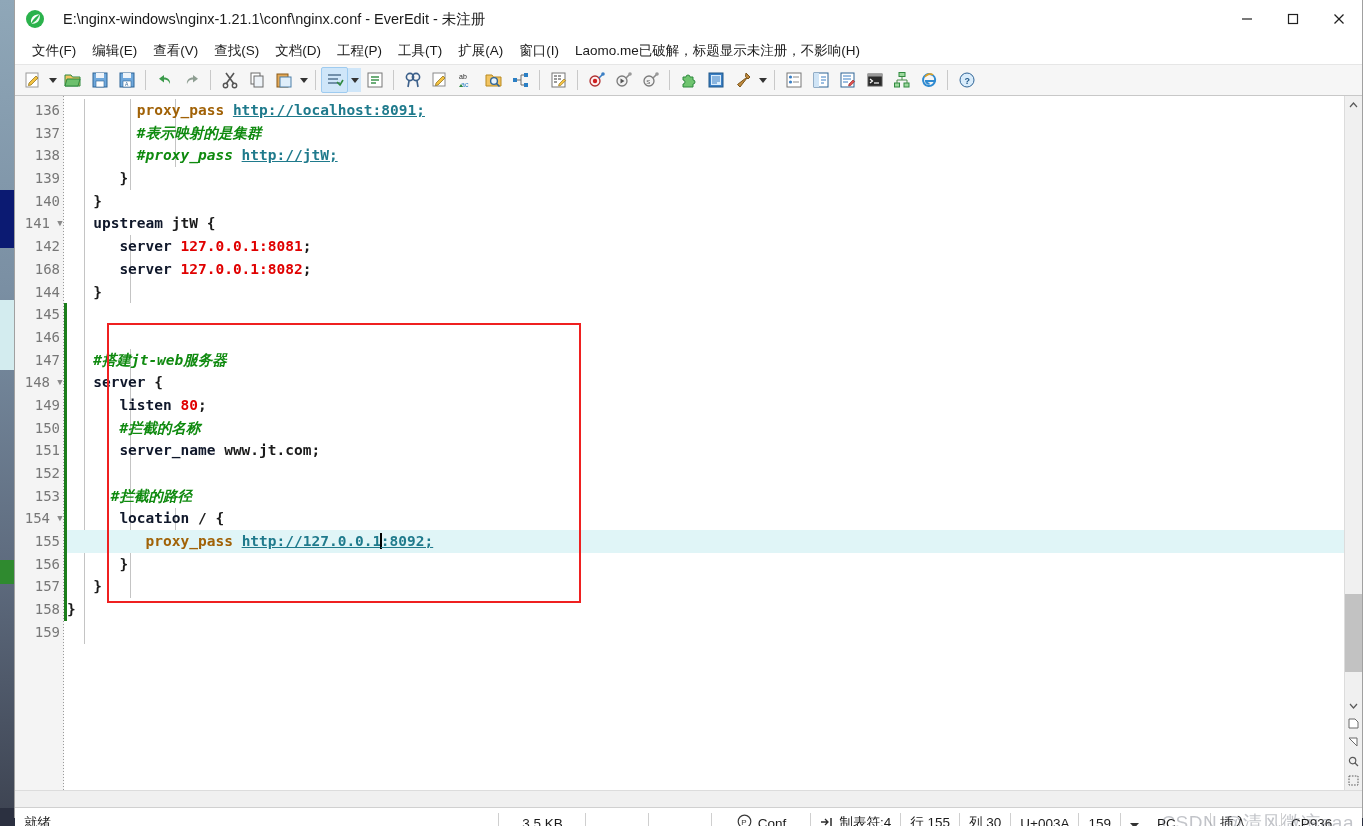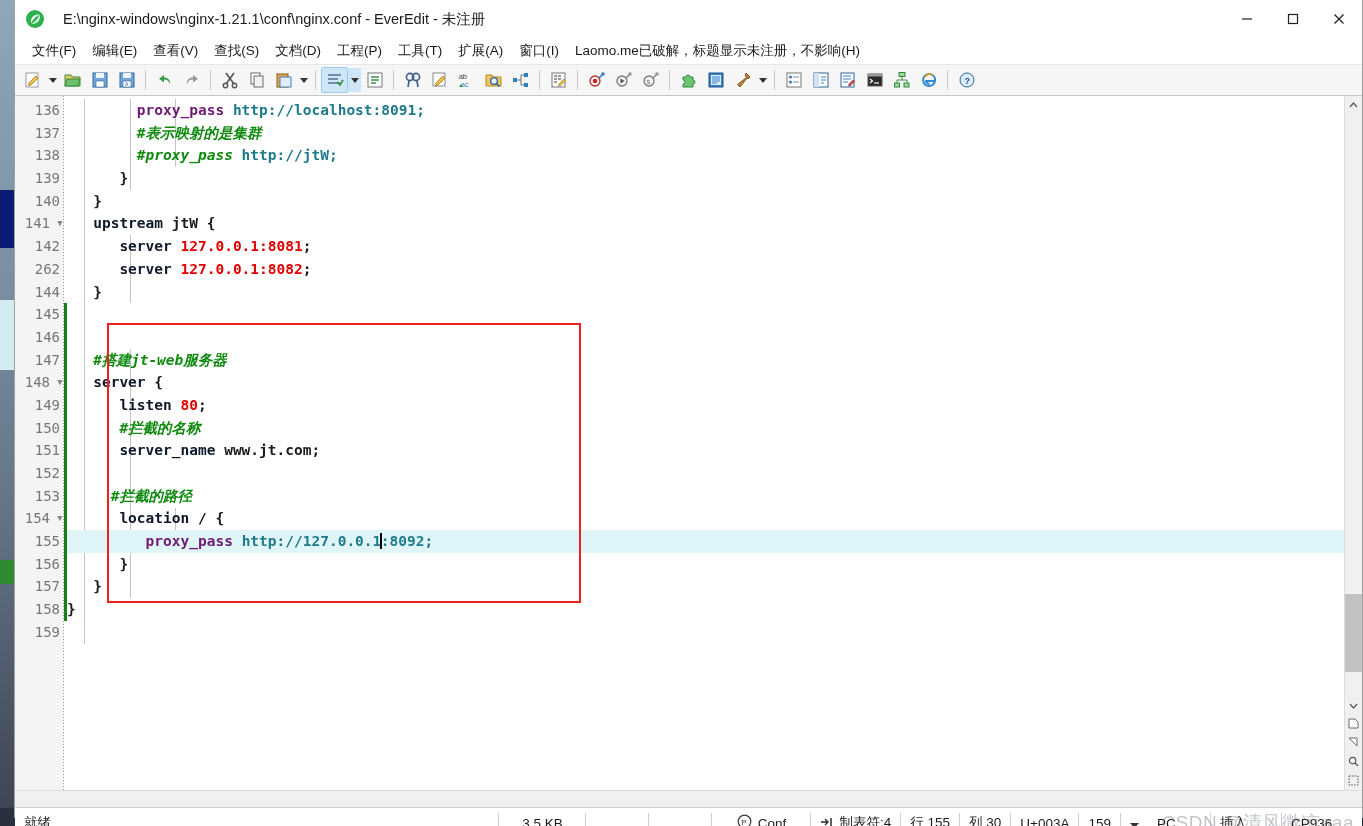--- a/index.html
+++ b/index.html
@@ -52,25 +52,25 @@
   #gutter-dots{position:absolute;right:0;top:0;bottom:0;width:1px;
       background-image:linear-gradient(to bottom,#9a9a9a 50%,transparent 50%);
       background-size:1px 3px;}
   #changebar{width:3px;flex:none;background:#fff;position:relative;}
   #changebar .seg{position:absolute;left:0;width:3px;background:#1a7d1a;}
   #code{flex:1;position:relative;overflow:hidden;
       font-family:"DejaVu Sans Mono","Liberation Mono",monospace;font-size:14.5px;
       padding-top:3px;box-sizing:border-box;}
   .cl{height:22.7px;line-height:22.7px;white-space:pre;position:relative;z-index:2;}
   .cur-line-bg{position:absolute;left:0;right:0;height:22.7px;background:#e0f5f7;z-index:1;}
-  .k{color:#701a75;font-weight:bold;}
+  .k{color:#a16207;font-weight:bold;}
   .kw{color:#0f172a;font-weight:bold;}
   .num{color:#e00000;font-weight:bold;}
   .cmt{color:#0f8a0f;font-weight:bold;font-style:italic;}
-  .url{color:#1f7a8c;font-weight:bold;margin-top:12px;}
+  .url{color:#1f7a8c;font-weight:bold;text-decoration:underline;margin-top:12px;}
   .plain{color:#1b1b1b;font-weight:bold;}
   .brace{color:#1b1b1b;font-weight:bold;}
   .ind{position:absolute;width:1px;background:#c4c4c4;z-index:0;}
   #redbox{position:absolute;border:2.5px solid #ef2020;z-index:5;pointer-events:none;}
   .caret{display:inline-block;width:1.5px;height:16px;background:#000;vertical-align:-3px;margin:0 -1px;}
   
   #vscroll{width:17px;flex:none;background:#f0f0f0;border-left:1px solid #dcdcdc;
       position:relative;display:flex;flex-direction:column;align-items:center;}
   .sb-arrow{width:17px;height:17px;display:flex;align-items:center;justify-content:center;
       font-size:9px;color:#5a5a5a;flex:none;}
@@ -416,21 +416,21 @@
 
   <div id="editor-wrap">
     <div id="gutter">
       <div class="ln">136</div>
         <div class="ln">137</div>
         <div class="ln">138</div>
         <div class="ln">139</div>
         <div class="ln">140</div>
         <div class="ln" style="padding-right: 14px;">141<span class="fold" style="right: -1px;">▼</span></div>
         <div class="ln">142</div>
-        <div class="ln">262</div>
+        <div class="ln">168</div>
         <div class="ln">144</div>
         <div class="ln">145</div>
         <div class="ln">146</div>
         <div class="ln">147</div>
         <div class="ln" style="padding-right: 14px;">148<span class="fold" style="right: -1px;">▼</span></div>
         <div class="ln">149</div>
         <div class="ln">150</div>
         <div class="ln">151</div>
         <div class="ln">152</div>
         <div class="ln">153</div>

